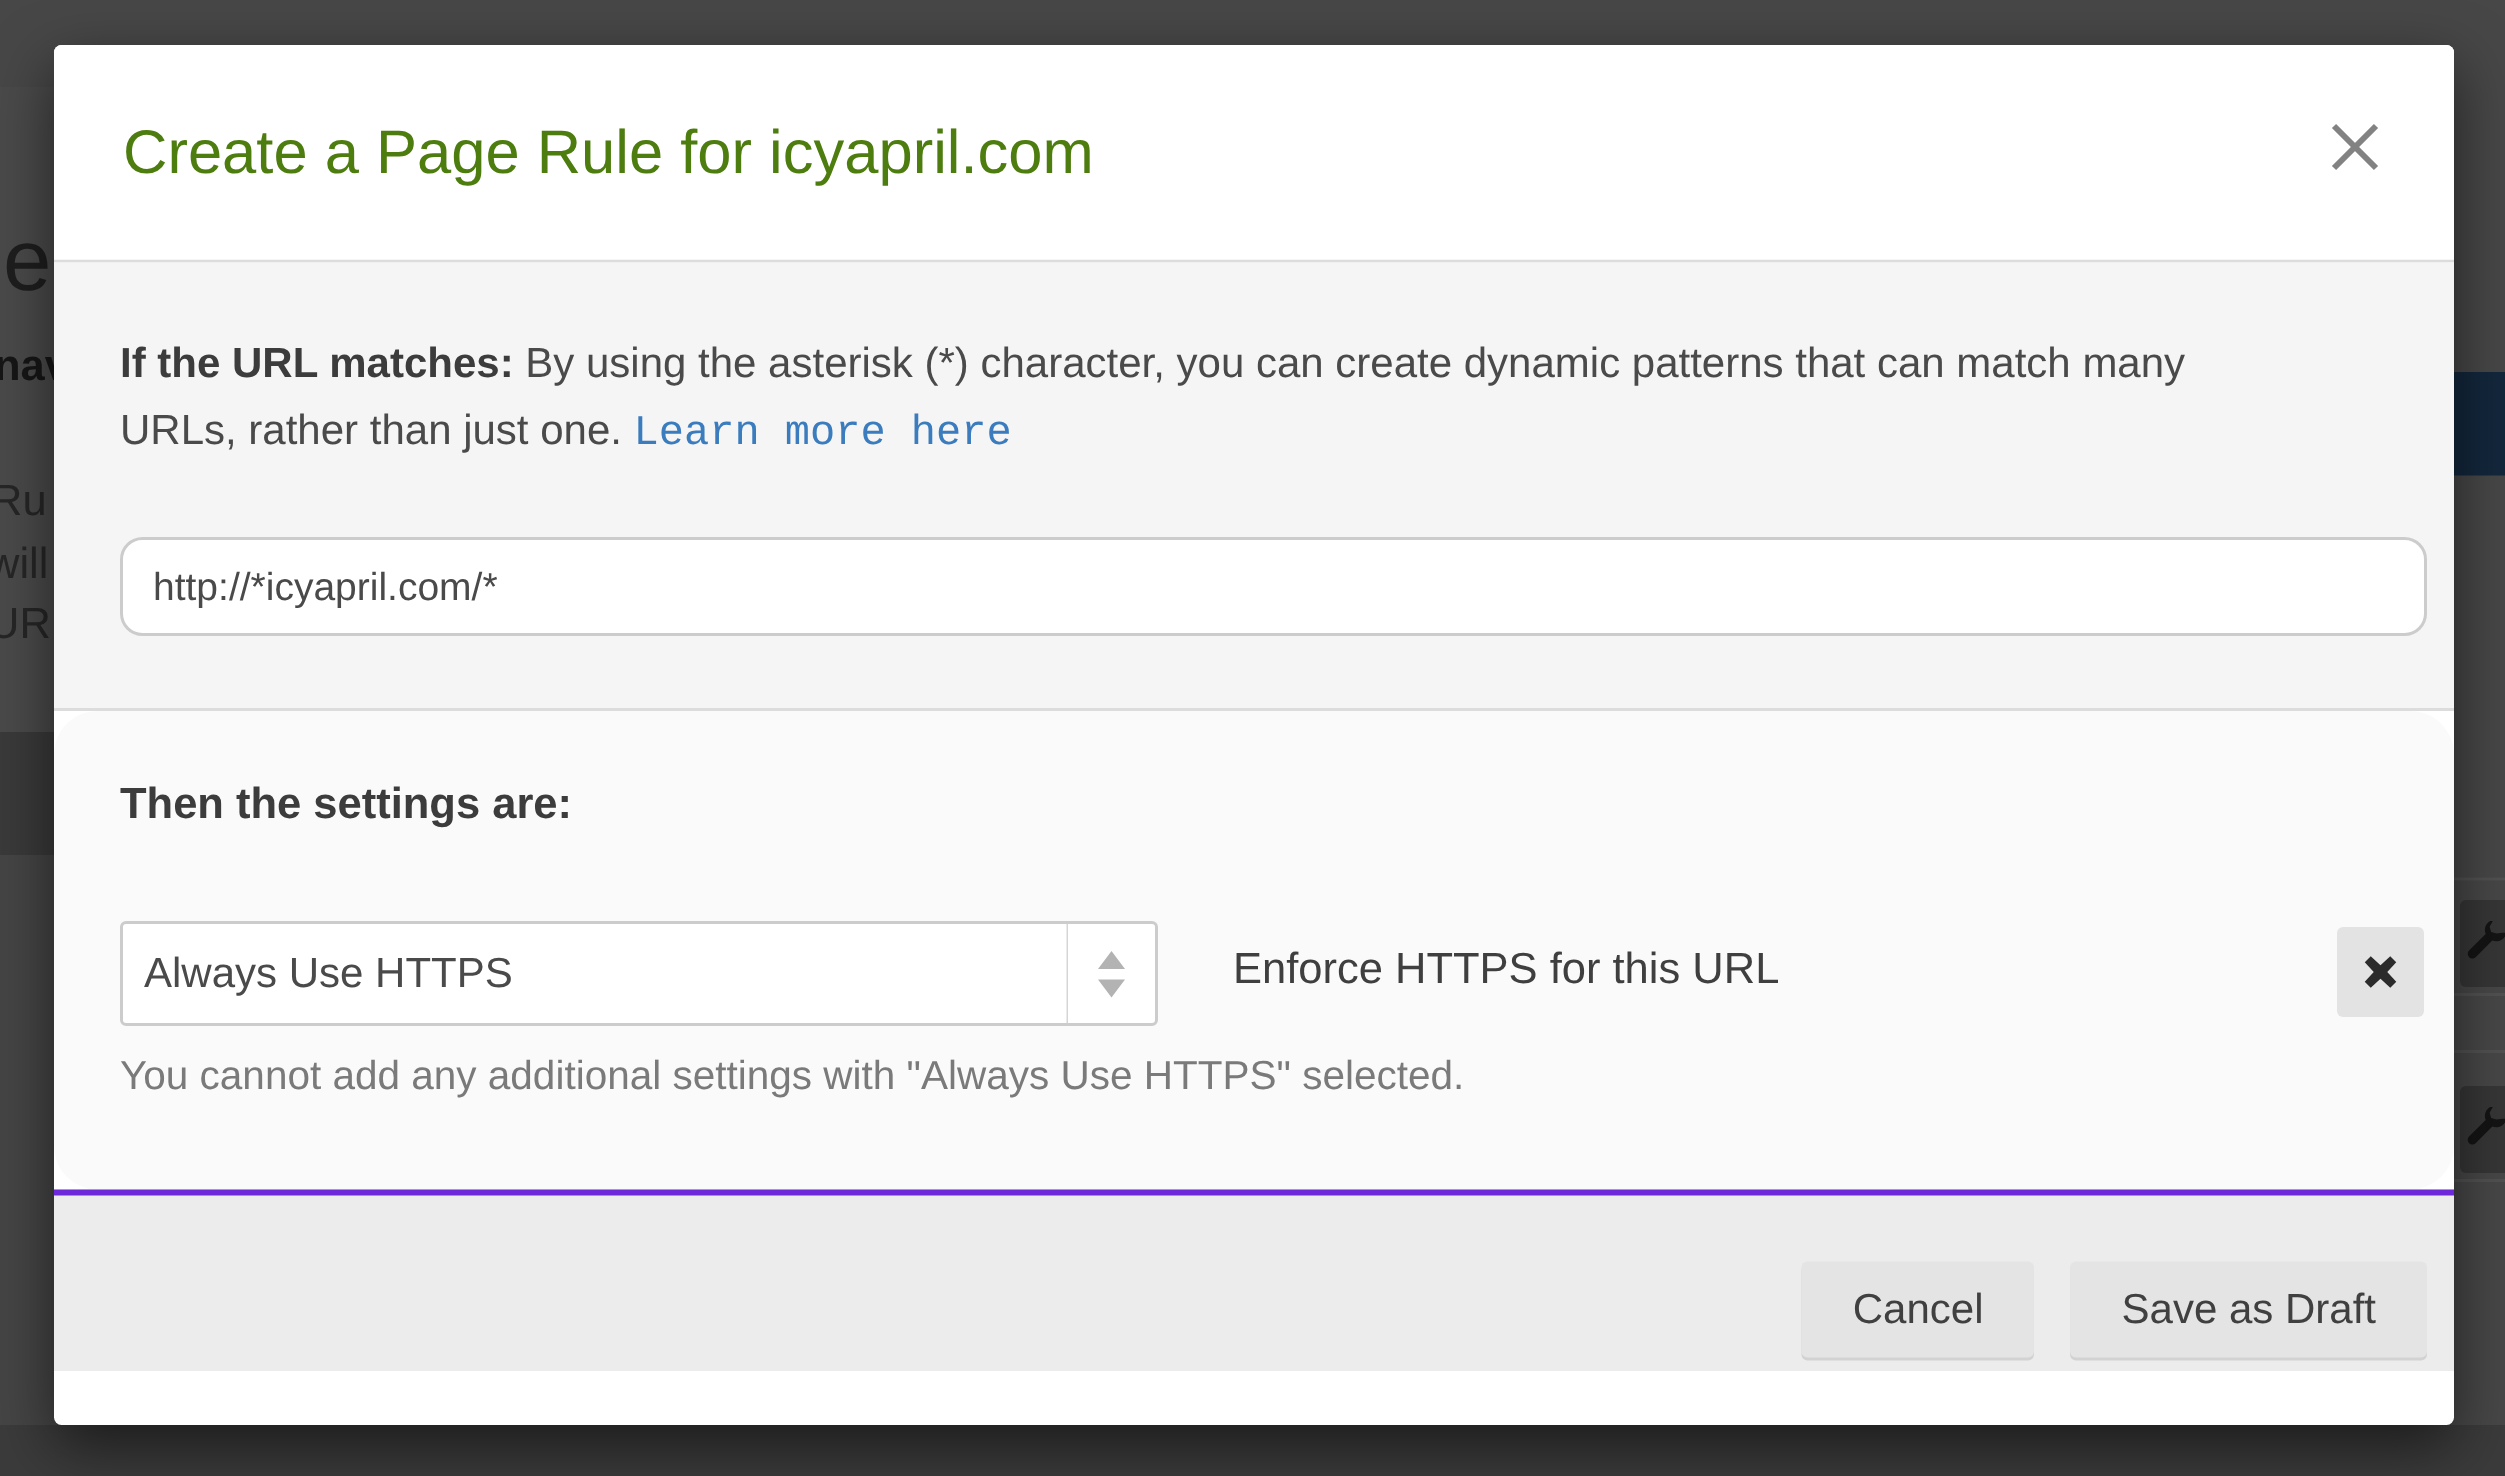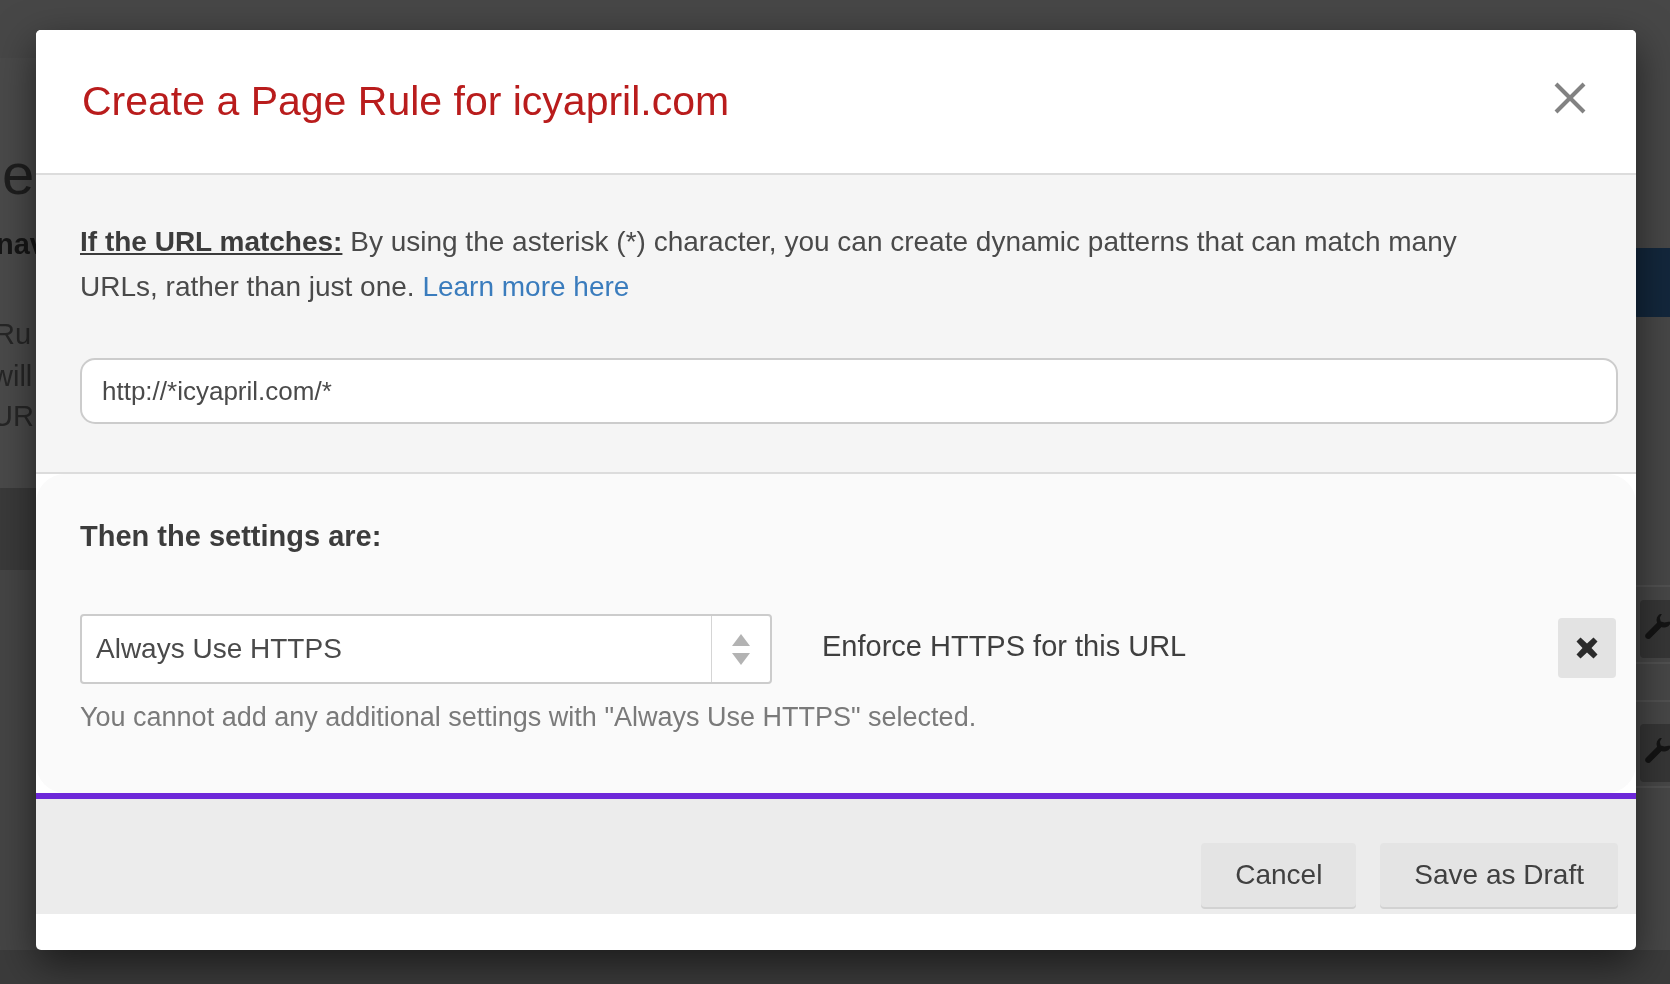--- a/index.html
+++ b/index.html
@@ -27,45 +27,45 @@
   .bg-blue-btn{position:absolute;left:1632px;top:248px;width:38px;height:69px;background:#13273c;border-radius:5px 0 0 5px;}
   .bg-tile{position:absolute;left:1640px;width:40px;height:58px;background:#363636;border-radius:4px 0 0 4px;display:flex;align-items:center;justify-content:flex-start;padding-left:4px;box-sizing:border-box;}
   .bg-tile.t1{top:600px;}
   .bg-tile.t2{top:724px;}
   .bg-sep{position:absolute;left:1636px;width:34px;height:2px;background:#515151;}
 
   
   .modal{position:absolute;left:36px;top:30px;width:1600px;height:920px;background:#ffffff;
          border-radius:5px;box-shadow:0 14px 40px rgba(0,0,0,0.55);overflow:hidden;}
   .m-header{position:relative;height:143px;background:#ffffff;}
-  .m-title{position:absolute;left:46px;top:48px;font-size:41px;color:#b91c1c;}
+  .m-title{position:absolute;left:46px;top:48px;font-size:41px;color:#4d7c0f;}
   .close-btn{position:absolute;right:48px;top:50px;width:36px;height:36px;cursor:pointer;background:none;border:none;padding:0;}
   .m-div{height:2px;background:#dcdcdc;}
   .sec1{position:relative;height:297px;background:#f5f5f5;}
   .intro{position:absolute;left:44px;top:44px;width:1420px;font-size:28px;line-height:45px;color:#4a4a4a;}
-  .intro b{color:#3c3c3c;text-decoration:underline;}
-  .intro a{color:#3a7cbd;text-decoration:none;cursor:pointer;}
+  .intro b{color:#3c3c3c;}
+  .intro a{color:#3a7cbd;text-decoration:none;cursor:pointer;font-family:Liberation Mono, monospace;}
   .url-input{position:absolute;left:44px;top:183px;width:1538px;height:66px;box-sizing:border-box;
              background:#ffffff;border:2px solid #cccccc;border-radius:15px;padding:0 20px;
              font-family:"Liberation Sans","DejaVu Sans",sans-serif;font-size:26px;color:#4a4a4a;}
   .sec2{position:relative;height:319px;background:#fafafa;border-radius:29px;}
   .sec2-label{position:absolute;left:44px;top:46px;font-size:29px;font-weight:bold;color:#3c3c3c;}
   .setting-row{position:absolute;left:44px;top:140px;width:1538px;height:70px;}
   .select{position:absolute;left:0;top:0;width:692px;height:70px;box-sizing:border-box;background:#ffffff;
           border:2px solid #cccccc;border-radius:4px;cursor:pointer;display:flex;align-items:center;}
   .select-text{padding-left:14px;font-size:28px;color:#4a4a4a;flex:1;}
   .spinner{width:58px;height:100%;border-left:1px solid #d5d5d5;display:flex;flex-direction:column;
            align-items:center;justify-content:center;gap:7px;}
   .tri-up{width:0;height:0;border-left:9px solid transparent;border-right:9px solid transparent;border-bottom:12px solid #b3b3b3;}
   .tri-dn{width:0;height:0;border-left:9px solid transparent;border-right:9px solid transparent;border-top:12px solid #b3b3b3;}
   .setting-desc{position:absolute;left:742px;top:16px;font-size:29px;color:#3f3f3f;}
   .remove-btn{position:absolute;right:2px;top:4px;width:58px;height:60px;background:#e3e3e3;border:none;
               border-radius:4px;cursor:pointer;display:flex;align-items:center;justify-content:center;padding:0;}
   .helper{position:absolute;left:44px;top:228px;font-size:27px;color:#7a7a7a;}
-  .m-footer{position:relative;height:121px;background:#ececec;border-top:6px solid #6d28d9;box-sizing:border-box;}
+  .m-footer{position:relative;height:121px;background:#ececec;border-top:4px solid #6d28d9;box-sizing:border-box;}
   .btn-row{position:absolute;right:18px;top:44px;display:flex;gap:24px;}
   .btn{height:64px;border:none;border-radius:4px;font-family:"Liberation Sans","DejaVu Sans",sans-serif;
        font-size:28px;cursor:pointer;padding:0 34px;}
   .btn.gray{background:#e4e4e4;color:#404040;box-shadow:0 2px 0 #d2d2d2;}
   .btn.green{background:#7dc13f;color:#ffffff;box-shadow:0 2px 0 #6fae37;padding:0 38px;}
 </style>
 </head>
 <body>
 
 <div id="canvas">

